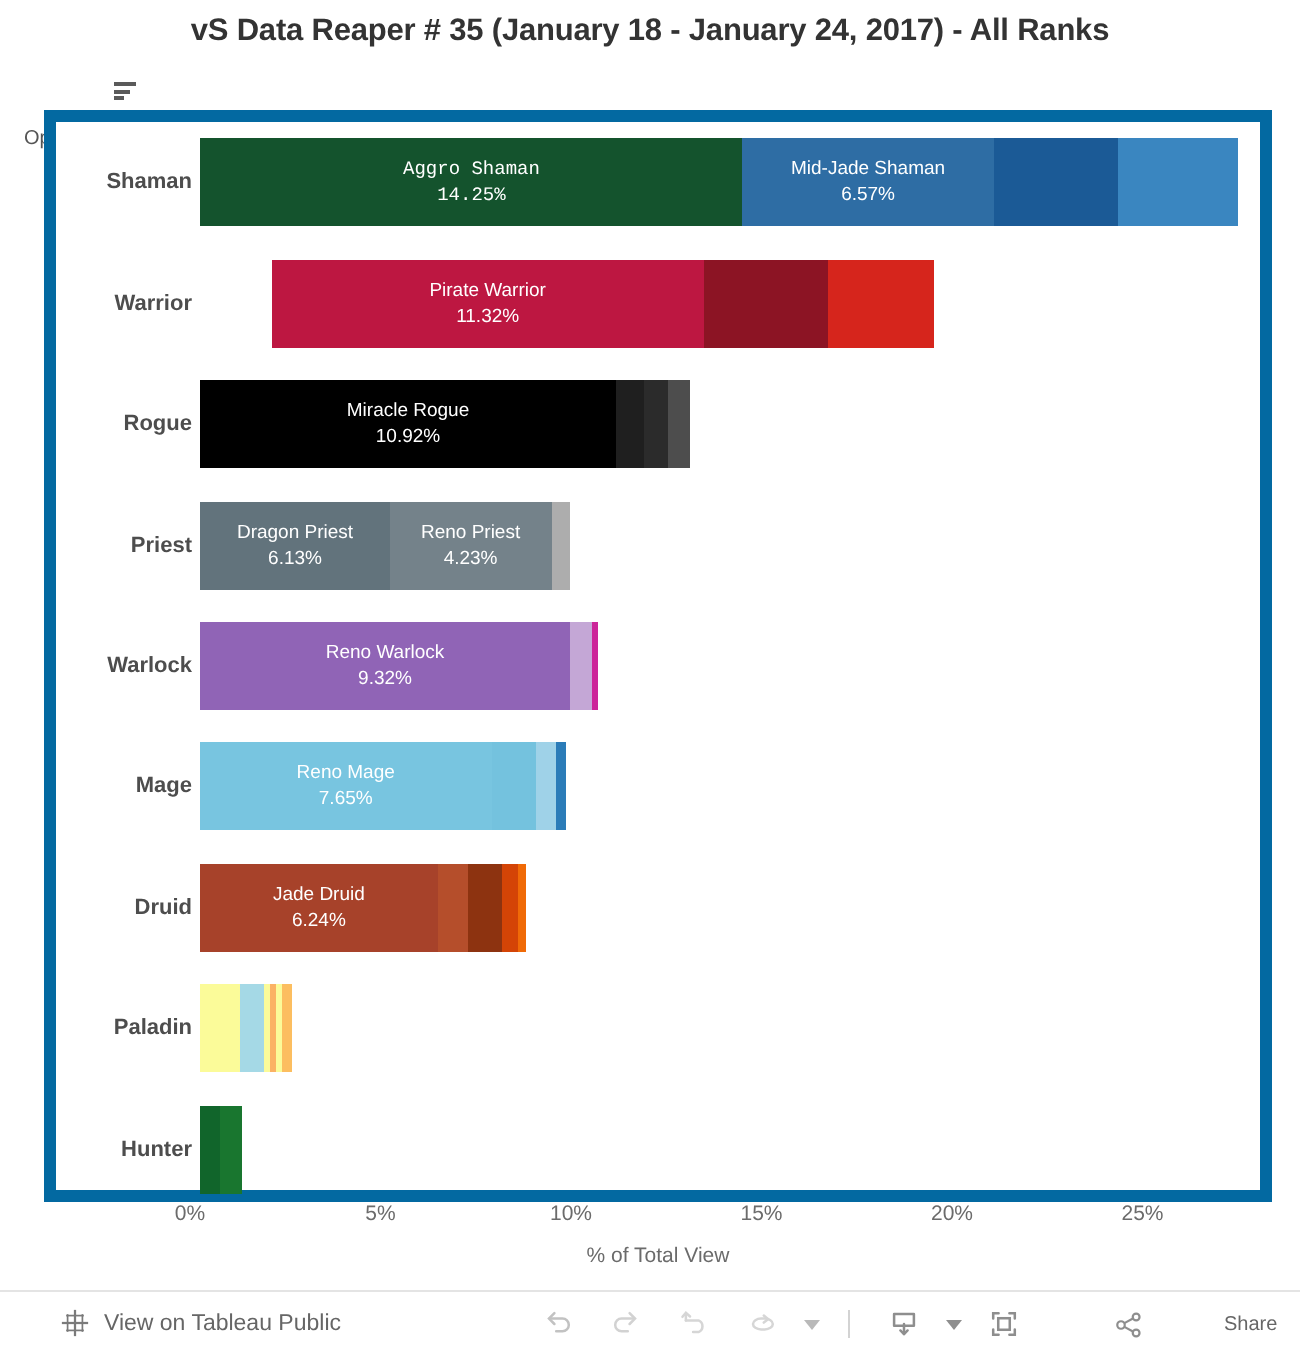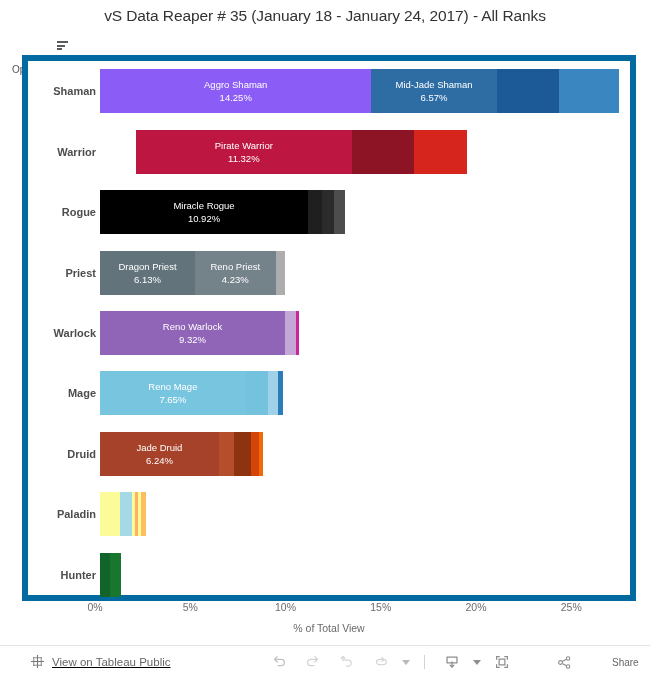--- a/index.html
+++ b/index.html
@@ -18,21 +18,21 @@
 
   
   .title-bar {
     position: absolute;
     left: 0; top: 0;
     width: 650px; height: 32px;
     display: flex; align-items: center; justify-content: center;
   }
   .title {
     font-size: 15.5px;
-    font-weight: normal;
+    font-weight: bold;
     color: #333333;
     letter-spacing: -0.1px;
     white-space: nowrap;
   }
 
   
   .filter-area {
     position: absolute;
     left: 12px; top: 36px;
     width: 120px; height: 18px;
@@ -147,21 +147,20 @@
     width: 650px; height: 32px;
     border-top: 1px solid #e4e4e4;
     background: #ffffff;
     display: flex;
     align-items: center;
   }
   .tb-left {
     display: flex; align-items: center;
     margin-left: 30px;
     gap: 7px;
-    text-decoration: underline;
   }
   .tb-left-text {
     font-size: 11.5px;
     color: #666666;
     white-space: nowrap;
   }
   .tb-center {
     position: absolute;
     left: 262px; top: 0;
     height: 32px;
@@ -217,21 +216,21 @@
         <i></i>
         <i></i>
       </span>
   </div>
 
   <div class="plot-frame">
     <div class="rows" id="rows">
         <div class="row" style="top: 0px; height: 60.4444px;">
           <div class="row-label">Shaman</div>
           <div class="bar" style="top: 8.22222px; height: 44px;">
-            <div class="seg" title="Aggro Shaman 14.25%" style="width: 271.462px; background: #8b5cf6;">
+            <div class="seg" title="Aggro Shaman 14.25%" style="width: 271.462px; background: #14532d; font-family: Liberation Mono, monospace;">
               <span class="seg-name">Aggro Shaman</span>
               <span class="seg-val">14.25%</span>
             </div>
             <div class="seg" title="Mid-Jade Shaman 6.57%" style="width: 125.159px; background: rgb(46, 109, 164);">
               <span class="seg-name">Mid-Jade Shaman</span>
               <span class="seg-val">6.57%</span>
             </div>
             <div class="seg" title="" style="width: 61.9125px; background: rgb(27, 90, 150);"></div>
             <div class="seg" title="" style="width: 60.579px; background: rgb(58, 134, 192);"></div>
           </div>

